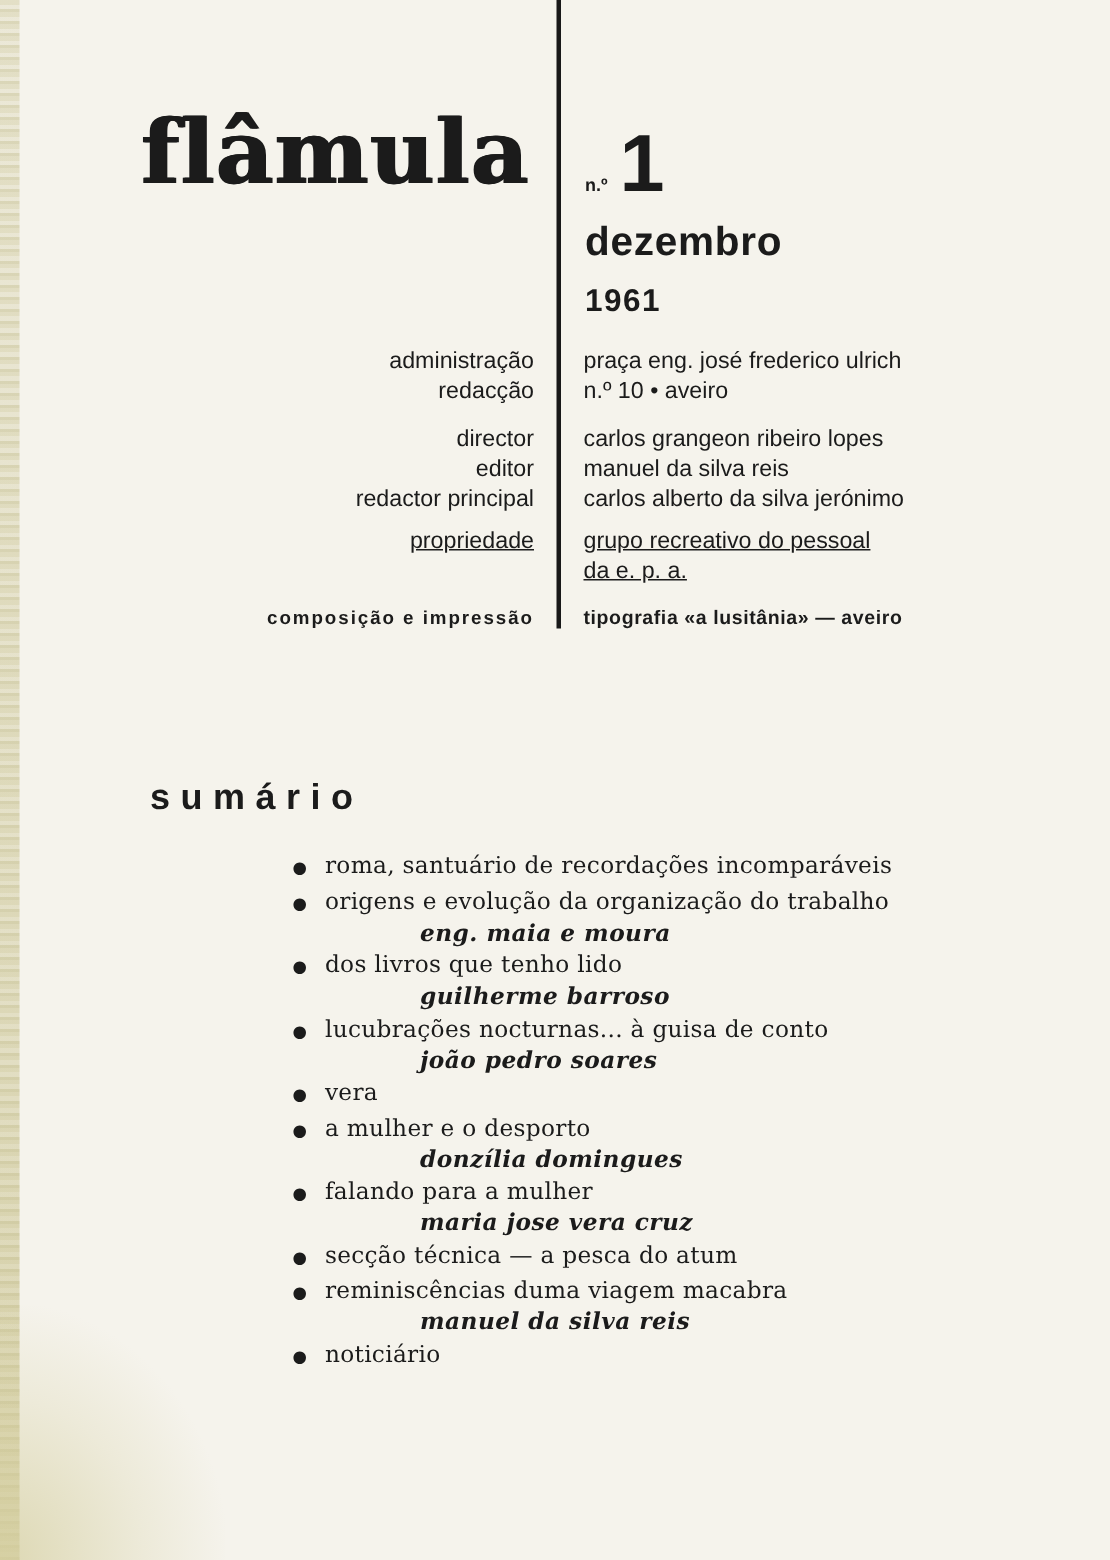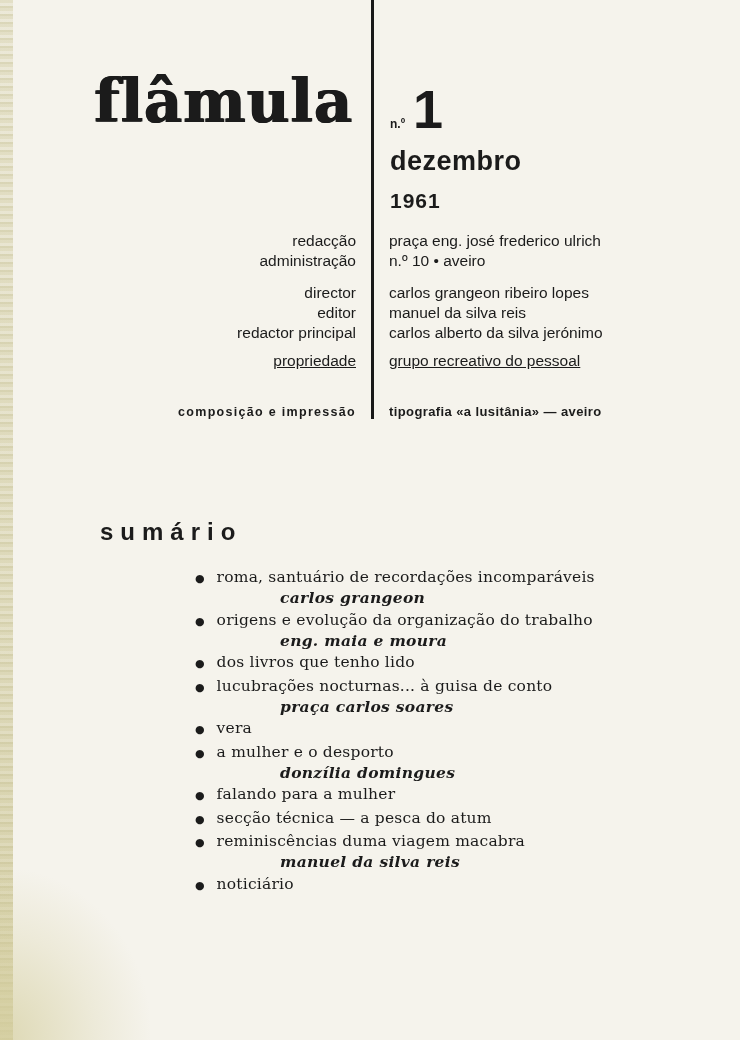--- a/index.html
+++ b/index.html
@@ -105,22 +105,22 @@
   <h1 class="masthead">flâmula</h1>
 
   <div class="issue">
     <span class="issue-label">n.º</span>
     <span class="issue-number">1</span>
   </div>
   <div class="issue-month">dezembro</div>
   <div class="issue-year">1961</div>
 
   <div class="labels row1">
+    <div>administração</div>
     <div>redacção</div>
-    <div>administração</div>
   </div>
   <div class="values row1">
     <div>praça eng. josé frederico ulrich</div>
     <div>n.º 10 • aveiro</div>
   </div>
 
   <div class="labels row2">
     <div>director</div>
     <div>editor</div>
     <div>redactor principal</div>
@@ -129,62 +129,63 @@
     <div>carlos grangeon ribeiro lopes</div>
     <div>manuel da silva reis</div>
     <div>carlos alberto da silva jerónimo</div>
   </div>
 
   <div class="labels row3">
     <div>propriedade</div>
   </div>
   <div class="values row3">
     <div>grupo recreativo do pessoal</div>
+    <div>da e. p. a.</div>
   </div>
 
   <div class="labels row4">
     <div>composição e impressão</div>
   </div>
   <div class="values row4">
     <div>tipografia «a lusitânia» — aveiro</div>
   </div>
 
   <h2 class="sumario">sumário</h2>
 
   <div class="toc">
 
     <div class="toc-item">
       <div class="title-line">
         <span class="bullet">●</span>
         <span class="toc-title">roma, santuário de recordações incomparáveis</span>
       </div>
-      <div class="toc-author">carlos grangeon</div>
     </div>
 
     <div class="toc-item">
       <div class="title-line">
         <span class="bullet">●</span>
         <span class="toc-title">origens e evolução da organização do trabalho</span>
       </div>
       <div class="toc-author">eng. maia e moura</div>
     </div>
 
     <div class="toc-item">
       <div class="title-line">
         <span class="bullet">●</span>
         <span class="toc-title">dos livros que tenho lido</span>
       </div>
+      <div class="toc-author">guilherme barroso</div>
     </div>
 
     <div class="toc-item">
       <div class="title-line">
         <span class="bullet">●</span>
         <span class="toc-title">lucubrações nocturnas... à guisa de conto</span>
       </div>
-      <div class="toc-author">praça carlos soares</div>
+      <div class="toc-author">joão pedro soares</div>
     </div>
 
     <div class="toc-item">
       <div class="title-line">
         <span class="bullet">●</span>
         <span class="toc-title">vera</span>
       </div>
     </div>
 
     <div class="toc-item">
@@ -193,20 +194,21 @@
         <span class="toc-title">a mulher e o desporto</span>
       </div>
       <div class="toc-author">donzília domingues</div>
     </div>
 
     <div class="toc-item">
       <div class="title-line">
         <span class="bullet">●</span>
         <span class="toc-title">falando para a mulher</span>
       </div>
+      <div class="toc-author">maria jose vera cruz</div>
     </div>
 
     <div class="toc-item">
       <div class="title-line">
         <span class="bullet">●</span>
         <span class="toc-title">secção técnica — a pesca do atum</span>
       </div>
     </div>
 
     <div class="toc-item">

